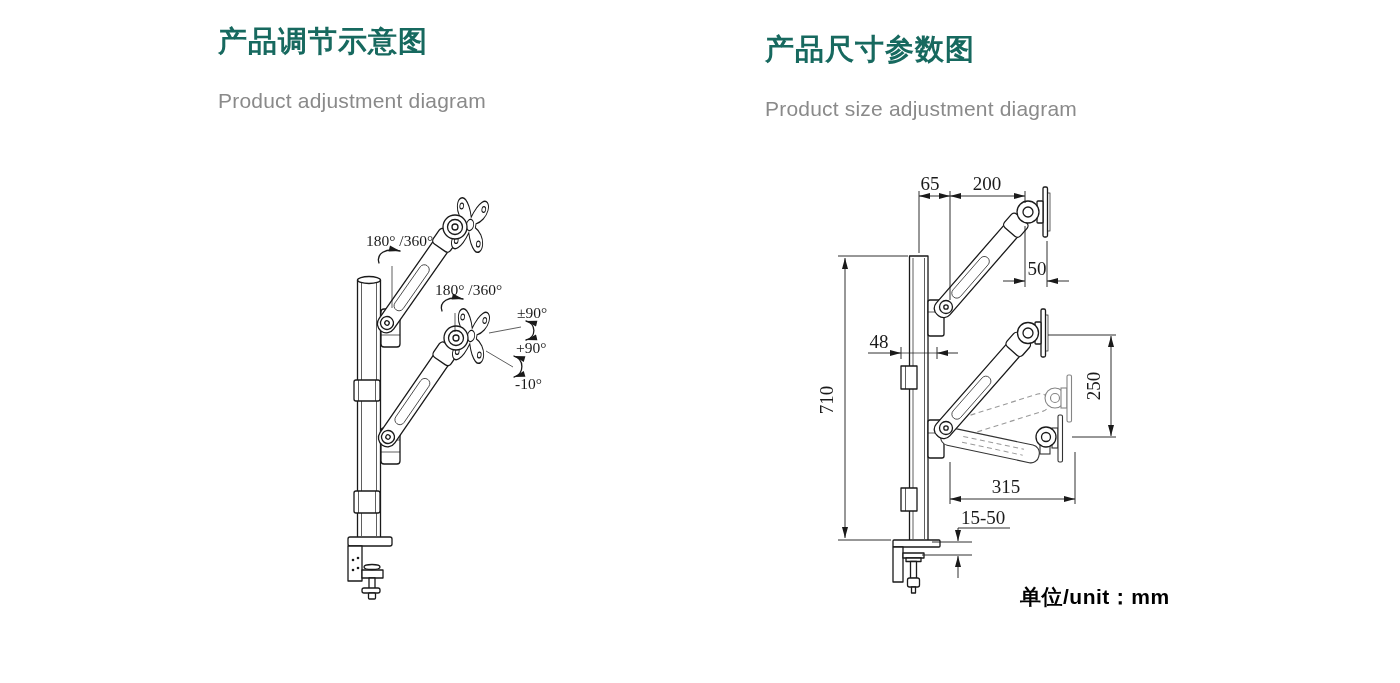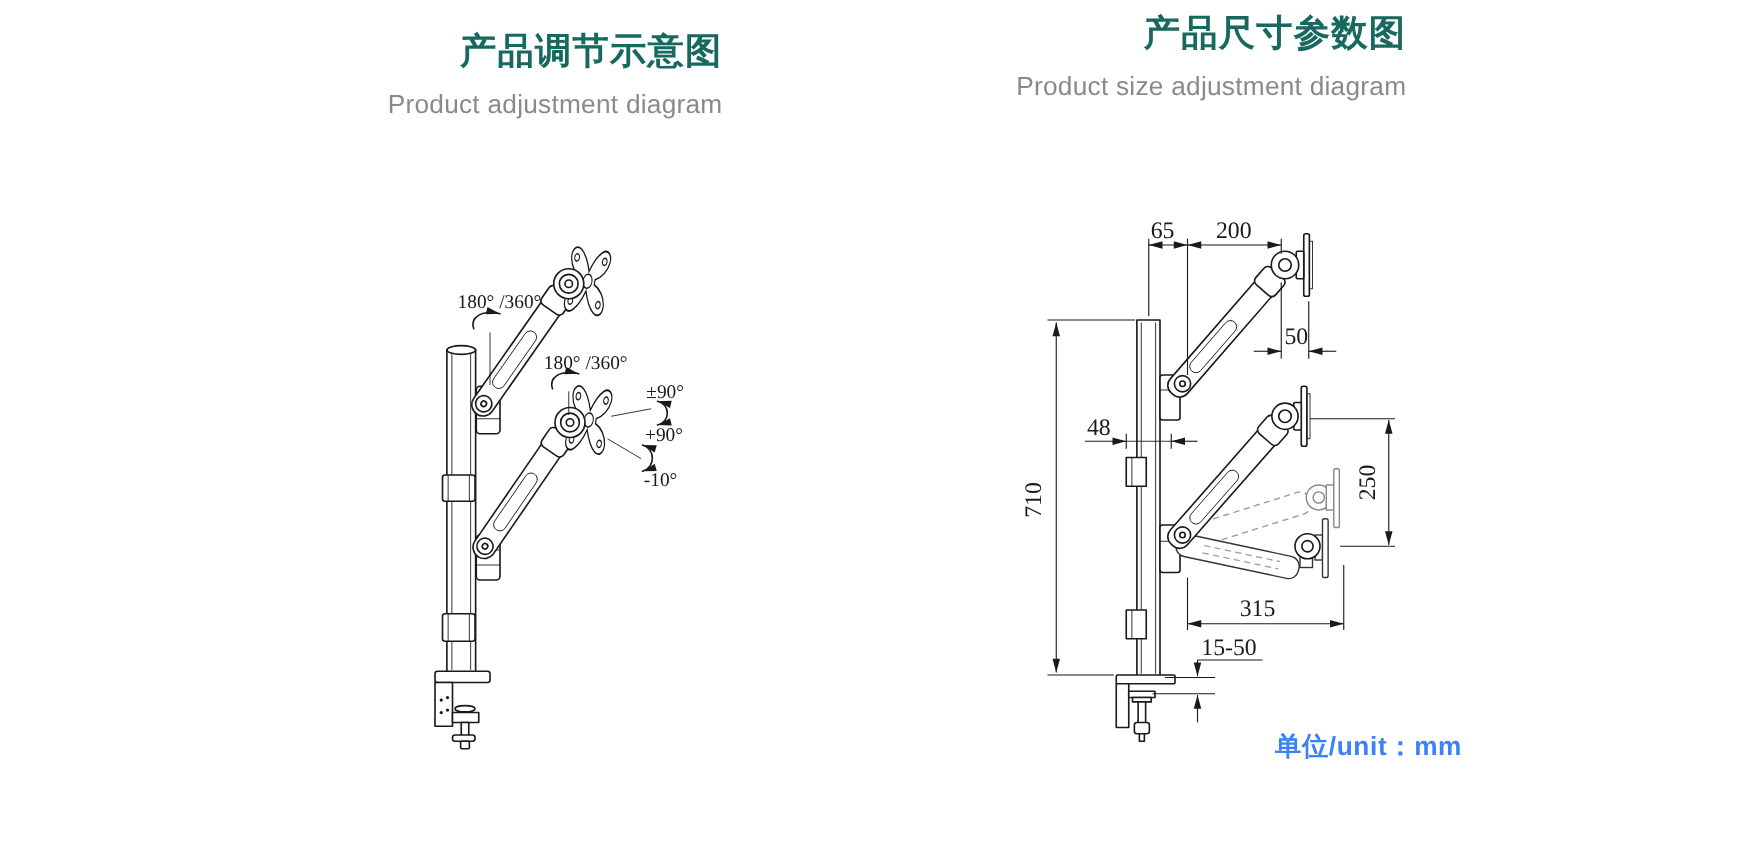--- a/index.html
+++ b/index.html
@@ -1,23 +1,23 @@
 <!DOCTYPE html>
 <html><head>
 <meta charset="utf-8">
 <style>
   html,body{margin:0;padding:0;background:#fff;}
   #stage{position:relative;width:1400px;height:683px;background:#fff;overflow:hidden;
          font-family:"Liberation Sans","DejaVu Sans",sans-serif;}
-  .hdr{position:absolute;text-align:right;width:360px;}
+  .hdr{position:absolute;text-align:left;width:360px;}
   .hdr .cn{font-size:29px;font-weight:bold;color:#17695f;letter-spacing:1px;line-height:1.1;}
-  .hdr .en{font-size:21px;color:#8a8a8a;margin-top:14px;letter-spacing:0.2px;}
+  .hdr .en{font-size:21px;color:#8a8a8a;margin-top:31px;letter-spacing:0.2px;}
   #hdr-left{left:218px;top:26px;}
-  #hdr-right{left:765px;top:12px;}
-  #unit-note{position:absolute;left:1020px;top:583px;font-size:21px;font-weight:bold;color:#3b82f6;letter-spacing:0.5px;}
+  #hdr-right{left:765px;top:34px;}
+  #unit-note{position:absolute;left:1020px;top:583px;font-size:21px;font-weight:bold;color:#000000;letter-spacing:0.5px;}
   svg{position:absolute;left:0;top:0;}
   .ln{stroke:#1a1a1a;stroke-width:1.3;fill:none;stroke-linecap:round;stroke-linejoin:round;}
   .lnf{stroke:#1a1a1a;stroke-width:1.3;fill:#fff;stroke-linejoin:round;}
   .thin{stroke:#1a1a1a;stroke-width:0.7;fill:none;}
   .dim{stroke:#1a1a1a;stroke-width:0.9;fill:none;}
   .ghost{stroke:#9a9a9a;stroke-width:1.1;fill:none;stroke-dasharray:5 3.5;}
   .ghostf{stroke:#858585;stroke-width:1.1;fill:#fff;}
   .lit{stroke:#333;stroke-width:1.1;fill:#fff;}
   text.dimtxt{font-family:"Liberation Serif","DejaVu Serif",serif;font-size:19px;fill:#1a1a1a;}
   text.angtxt{font-family:"Liberation Serif","DejaVu Serif",serif;font-size:15.5px;fill:#1a1a1a;}

